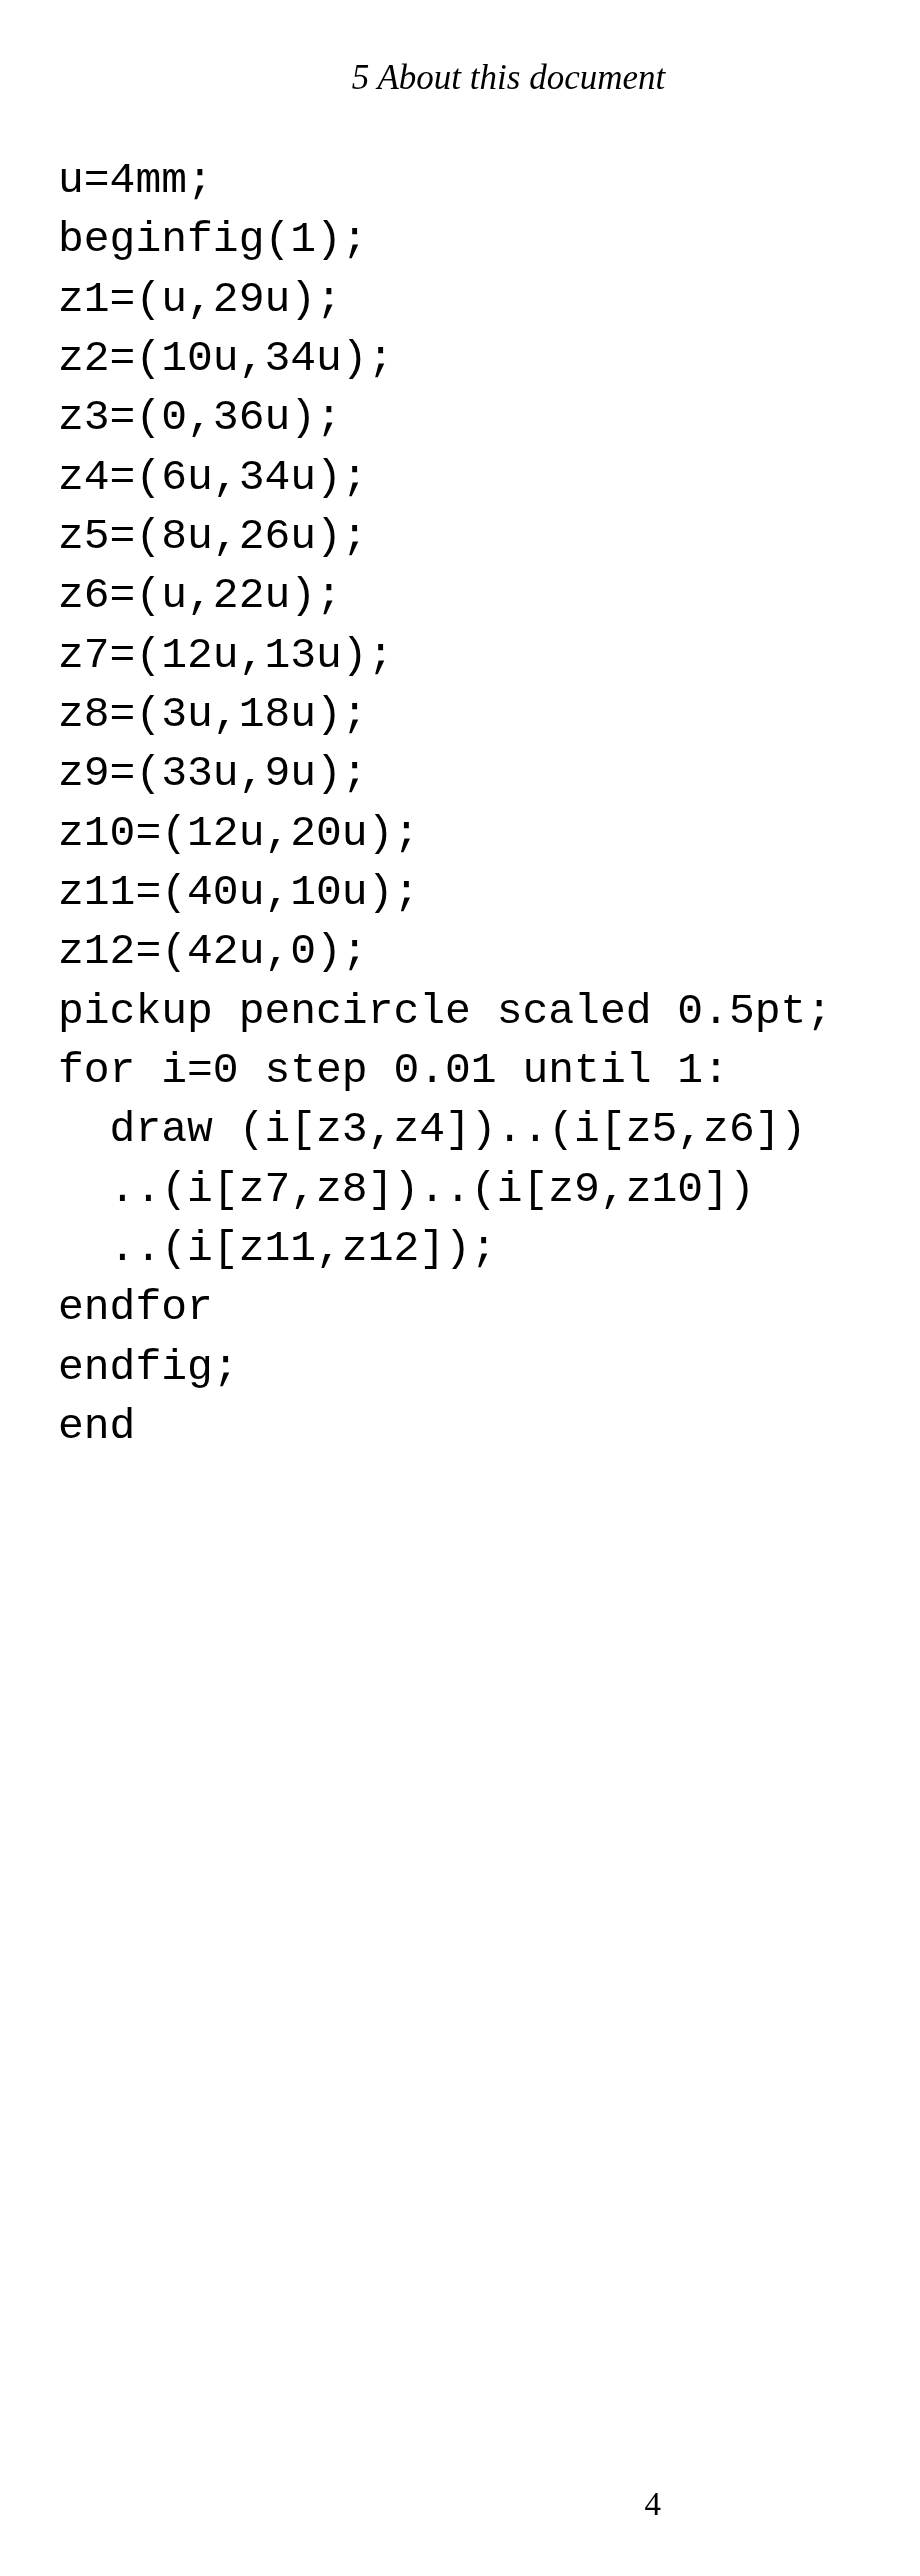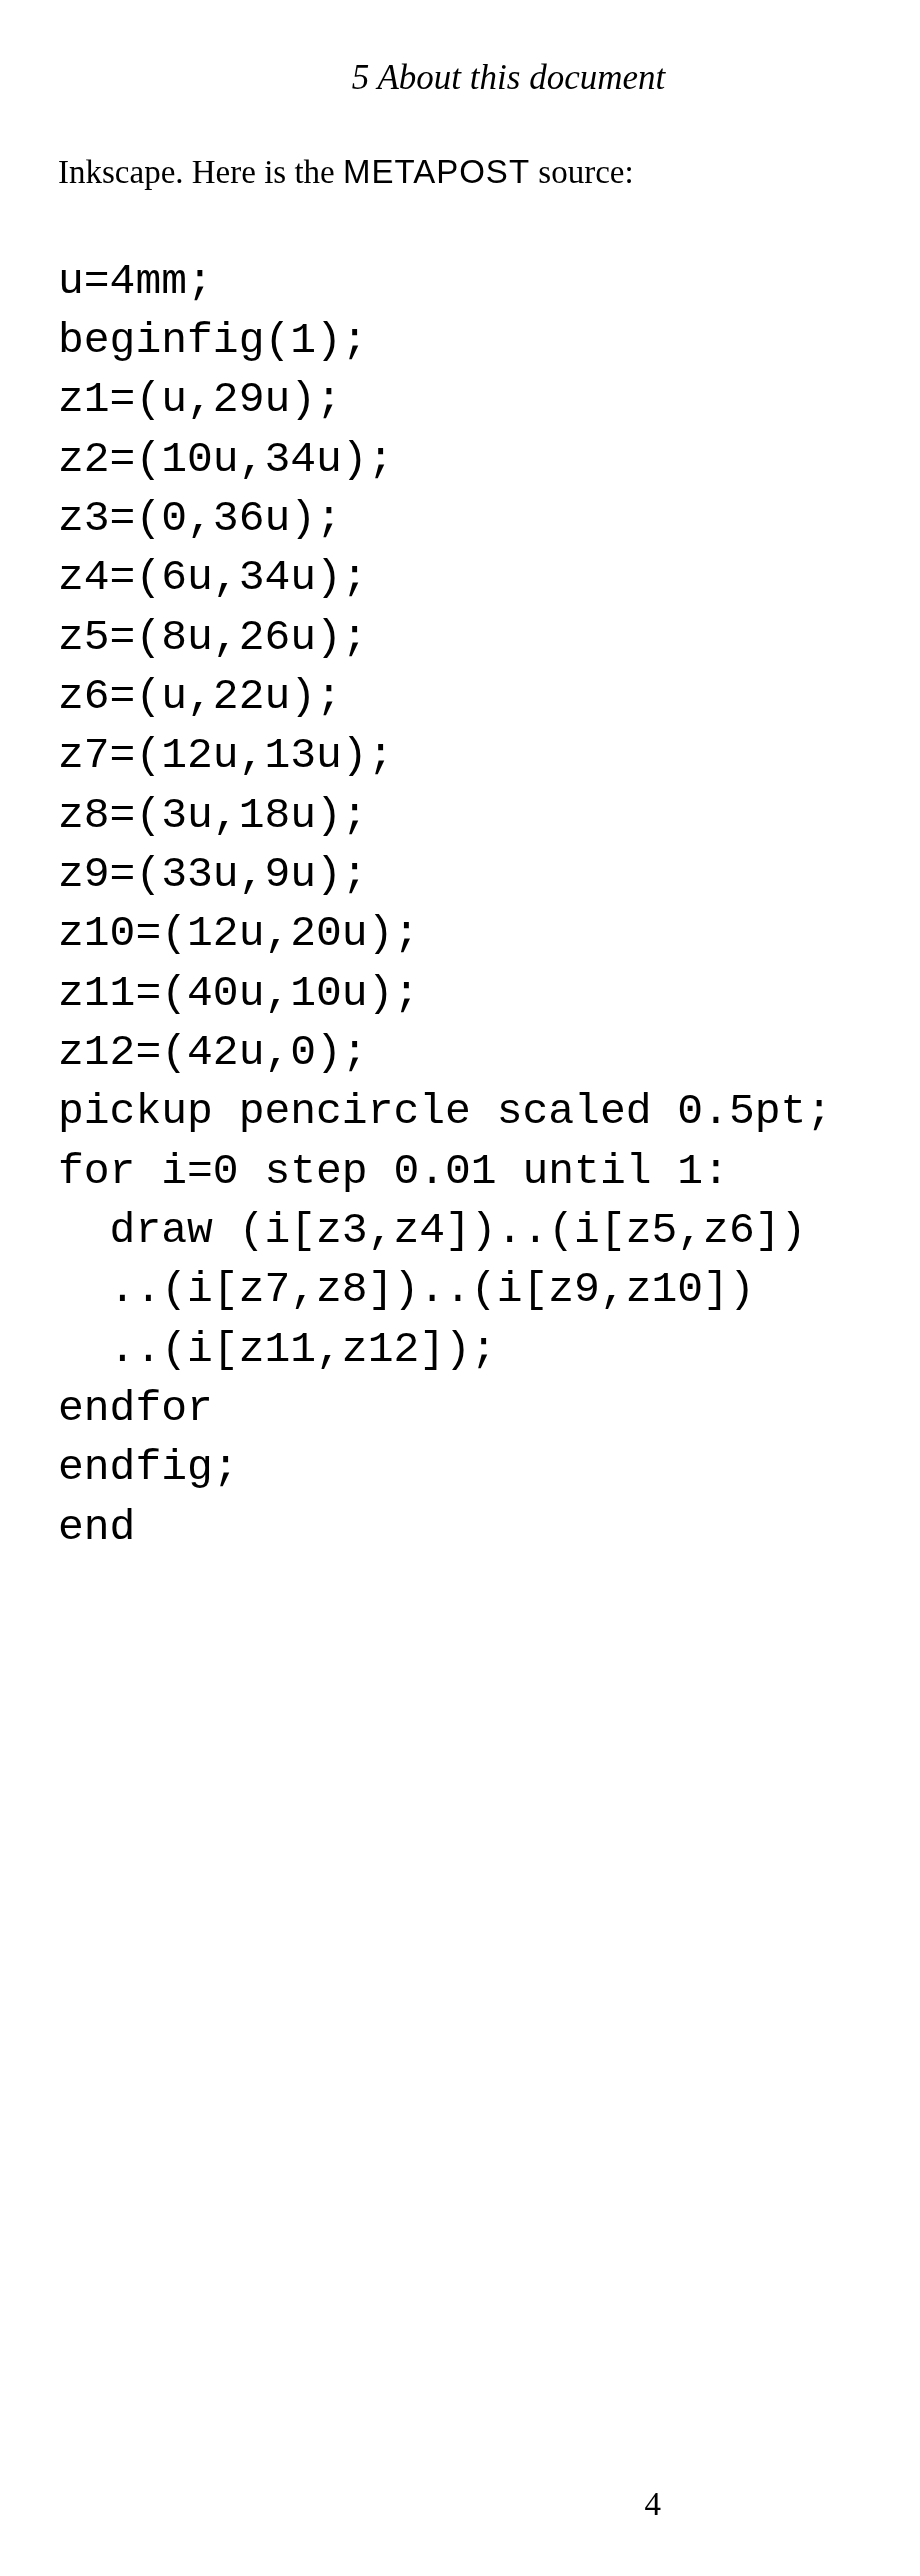--- a/index.html
+++ b/index.html
@@ -52,23 +52,20 @@
     font-family: Georgia, 'Times New Roman', serif;
   }
 </style>
 </head>
 <body>
 
 <div class="page">
 
   <div class="running-head">5  About this document</div>
 
-  <p class="body-text">
-    <span>Inkscape.    Here  is  the  </span><span class="metapost">METAPOST</span><span> source:</span>
-  </p>
 
   <div class="code-block"><span>u=4mm;</span>
 <span>beginfig(1);</span>
 <span>z1=(u,29u);</span>
 <span>z2=(10u,34u);</span>
 <span>z3=(0,36u);</span>
 <span>z4=(6u,34u);</span>
 <span>z5=(8u,26u);</span>
 <span>z6=(u,22u);</span>
 <span>z7=(12u,13u);</span>

